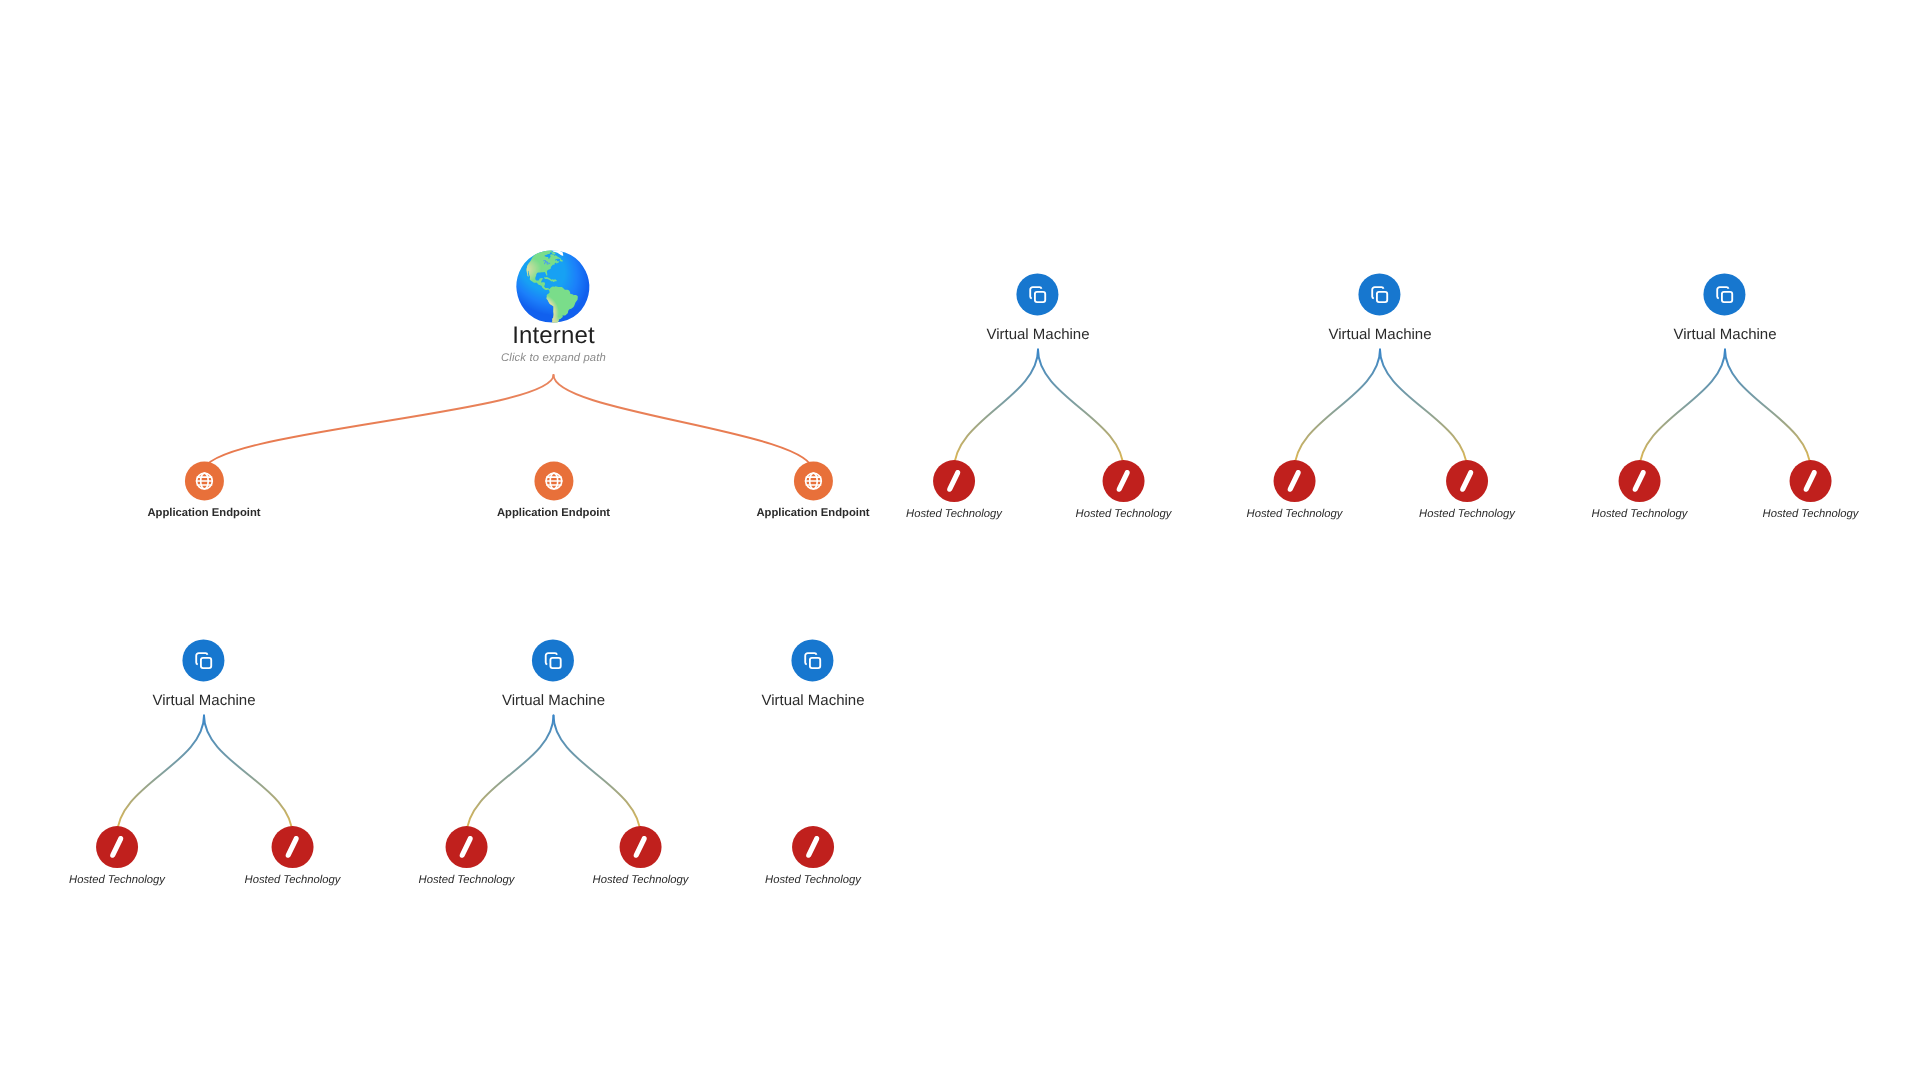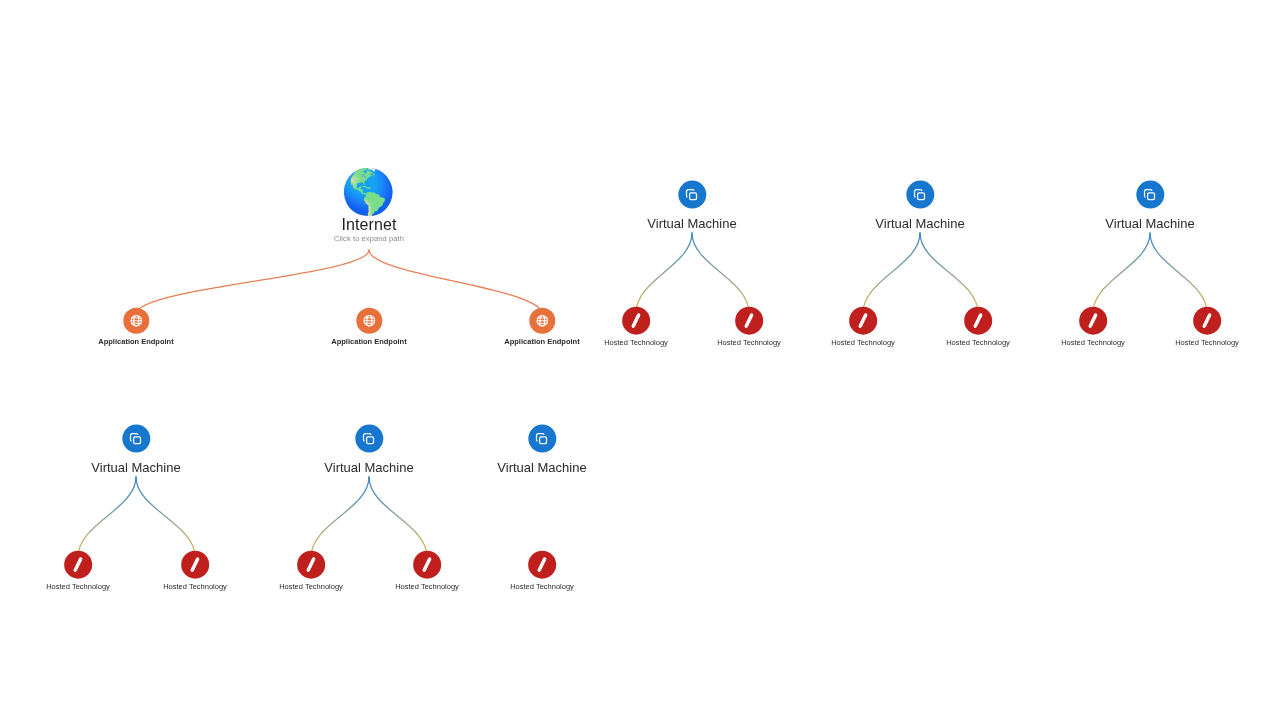--- a/index.html
+++ b/index.html
@@ -82,20 +82,21 @@
     color: #1f1f1f;
     margin-top: 1px;
     letter-spacing: 0.1px;
   }
   .node-internet .node-sublabel {
     font-size: 7.5px;
     color: #8a8a8a;
     margin-top: 0px;
     white-space: nowrap;
     letter-spacing: 0.1px;
+    font-style: italic;
   }
 
   
   .node-endpoint .node-circle {
     width: 26px;
     height: 26px;
     background: #e8703a;
   }
   .node-endpoint .node-label {
     font-size: 7.5px;
@@ -103,33 +104,34 @@
     font-weight: bold;
   }
 
   
   .node-vm .node-circle {
     width: 28px;
     height: 28px;
     background: #1777cf;
   }
   .node-vm .node-label {
-    font-size: 13px;
+    font-size: 10px;
     margin-top: 8px;
   }
 
   
   .node-tech .node-circle {
     width: 28px;
     height: 28px;
     background: #c0201d;
   }
   .node-tech .node-label {
     font-size: 7.5px;
     margin-top: 4px;
+    font-style: italic;
   }
 
   .node-icon-svg { display: block; }
 </style>
 </head>
 <body>
 
 <div id="graph-canvas">
 
   <svg id="edge-layer" viewBox="0 0 1280 720" width="1280" height="720" xmlns="http://www.w3.org/2000/svg">

